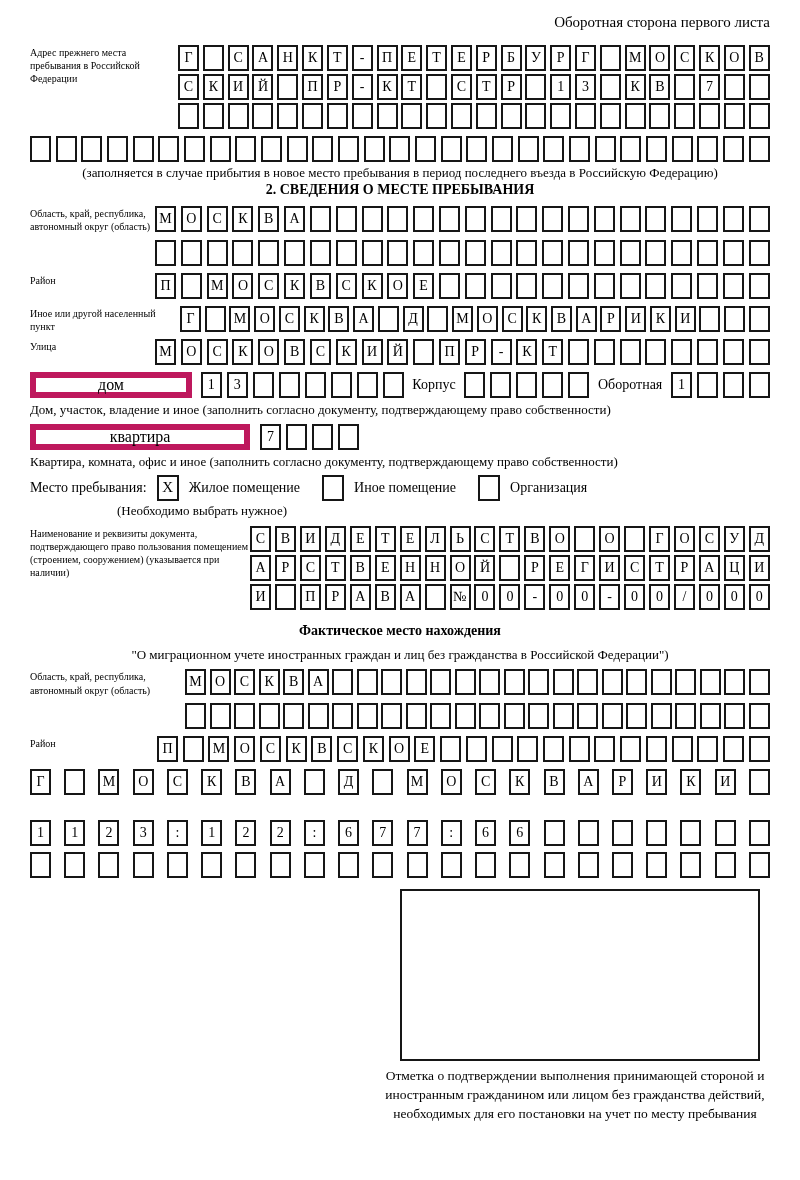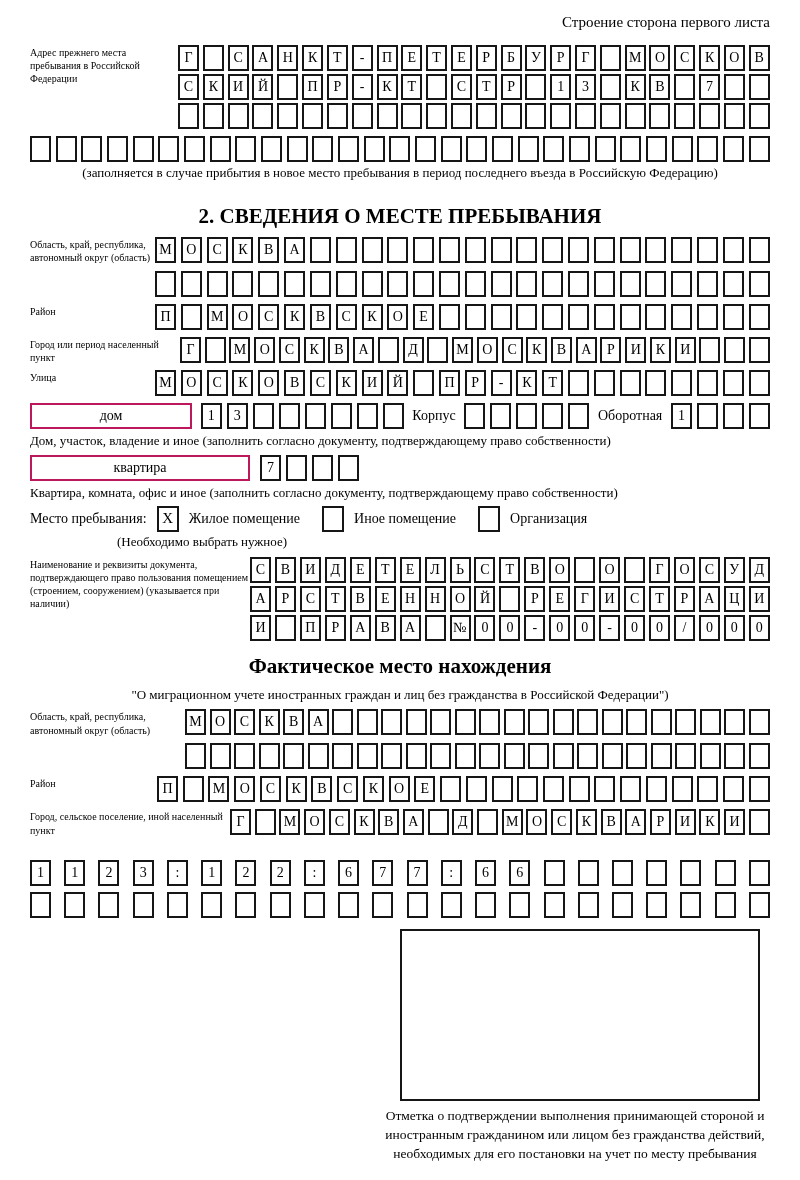--- a/index.html
+++ b/index.html
@@ -15,24 +15,24 @@
     border:2px solid #161616;display:flex;align-items:center;justify-content:center;
     font-size:14px;line-height:1;background:#fff;
   }
   .cells{display:flex;justify-content:space-between;margin-bottom:3px;}
   .cells-g{display:flex;gap:5px;}
   .frow{display:flex;align-items:flex-start;margin-bottom:4px;}
   .flabel{flex:none;font-size:10px;line-height:1.32;padding-top:1px;}
   .cellcol{flex:1;min-width:0;}
   .note{font-size:13px;line-height:1.3;}
   .note-center{text-align:center;}
-  .sec-title{text-align:center;font-weight:bold;font-size:21px;margin:22px 0 8px 0;}
+  .sec-title{text-align:center;font-weight:bold;font-size:14px;margin:0 0 8px 0;}
   .textbox{
-    box-sizing:border-box;border:2px solid #be185d;height:26px;flex:none;
-    display:flex;align-items:center;justify-content:center;font-size:14px;background:#fff;
+    box-sizing:border-box;border:6px solid #be185d;height:26px;flex:none;
+    display:flex;align-items:center;justify-content:center;font-size:16px;background:#fff;
   }
   .inline-lbl{font-size:14px;line-height:26px;flex:none;}
   .house-row{display:flex;justify-content:space-between;align-items:center;margin-bottom:4px;}
   .stay-row{display:flex;align-items:center;font-size:14px;margin:4px 0 2px 0;}
   .checkbox{
     box-sizing:border-box;width:22px;height:26px;border:2px solid #161616;flex:none;
     display:flex;align-items:center;justify-content:center;font-size:15px;margin:0 10px;
   }
   .stay-gap{margin-left:22px;}
   .stamp-wrap{margin-top:8px;}
@@ -44,21 +44,21 @@
     width:410px;margin-left:340px;margin-top:6px;text-align:center;
     font-size:13.5px;line-height:1.38;
   }
   .pad-top{padding-top:18px;}
 </style>
 </head>
 <body>
 
 <div class="page">
 
-  <div class="header-note">Строение сторона первого листа</div>
+  <div class="header-note">Оборотная сторона первого листа</div>
 
   <div class="frow">
     <div class="flabel" style="width:148px;">Адрес прежнего места пребывания в Российской Федерации</div>
     <div class="cellcol">
       <div class="cells">
           <span class="cell">Г</span>
           <span class="cell"></span>
           <span class="cell">С</span>
           <span class="cell">А</span>
           <span class="cell">Н</span>
@@ -255,21 +255,21 @@
           <span class="cell"></span>
           <span class="cell"></span>
           <span class="cell"></span>
           <span class="cell"></span>
           <span class="cell"></span>
         </div>
     </div>
   </div>
 
   <div class="frow">
-    <div class="flabel" style="width:150px;">Город или период населенный пункт</div>
+    <div class="flabel" style="width:150px;">Иное или другой населенный пункт</div>
     <div class="cellcol">
       <div class="cells">
           <span class="cell">Г</span>
           <span class="cell"></span>
           <span class="cell">М</span>
           <span class="cell">О</span>
           <span class="cell">С</span>
           <span class="cell">К</span>
           <span class="cell">В</span>
           <span class="cell">А</span>
@@ -539,21 +539,20 @@
           <span class="cell"></span>
           <span class="cell"></span>
           <span class="cell"></span>
           <span class="cell"></span>
           <span class="cell"></span>
         </div>
     </div>
   </div>
 
   <div class="frow">
-    <div class="flabel" style="width:200px;">Город, сельское поселение, иной населенный пункт</div>
     <div class="cellcol">
       <div class="cells">
           <span class="cell">Г</span>
           <span class="cell"></span>
           <span class="cell">М</span>
           <span class="cell">О</span>
           <span class="cell">С</span>
           <span class="cell">К</span>
           <span class="cell">В</span>
           <span class="cell">А</span>

